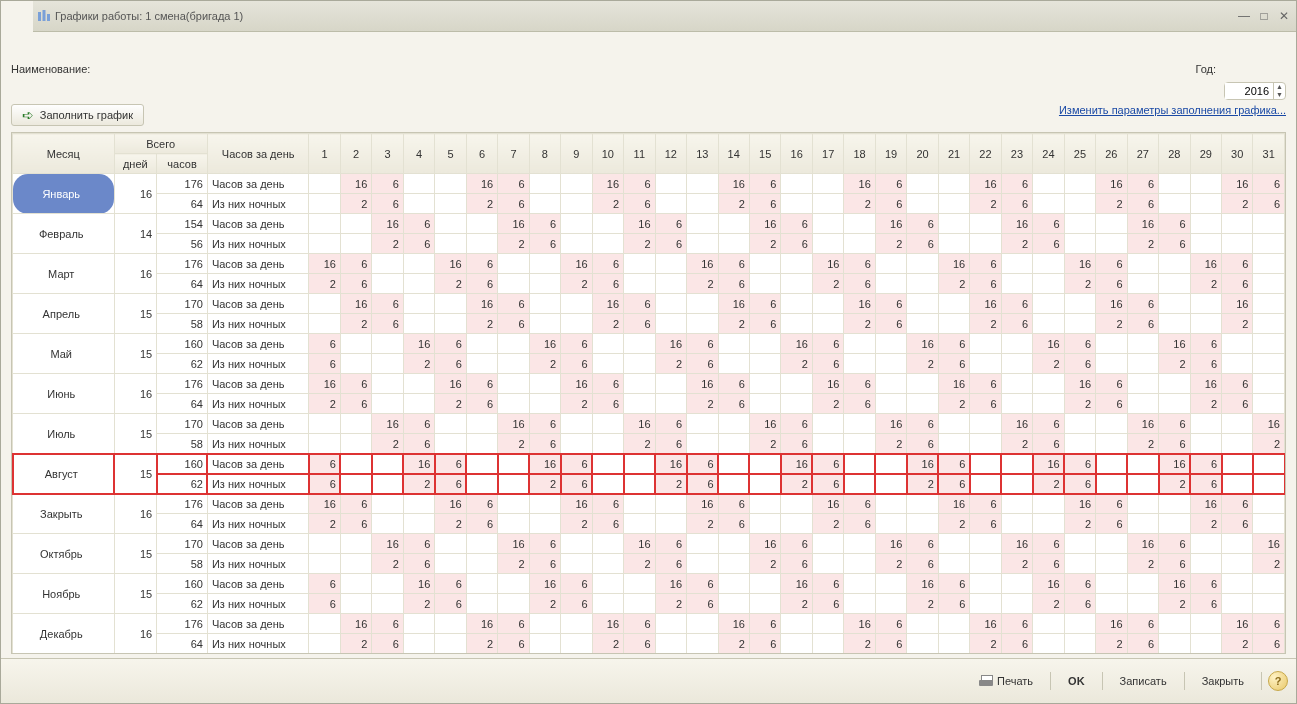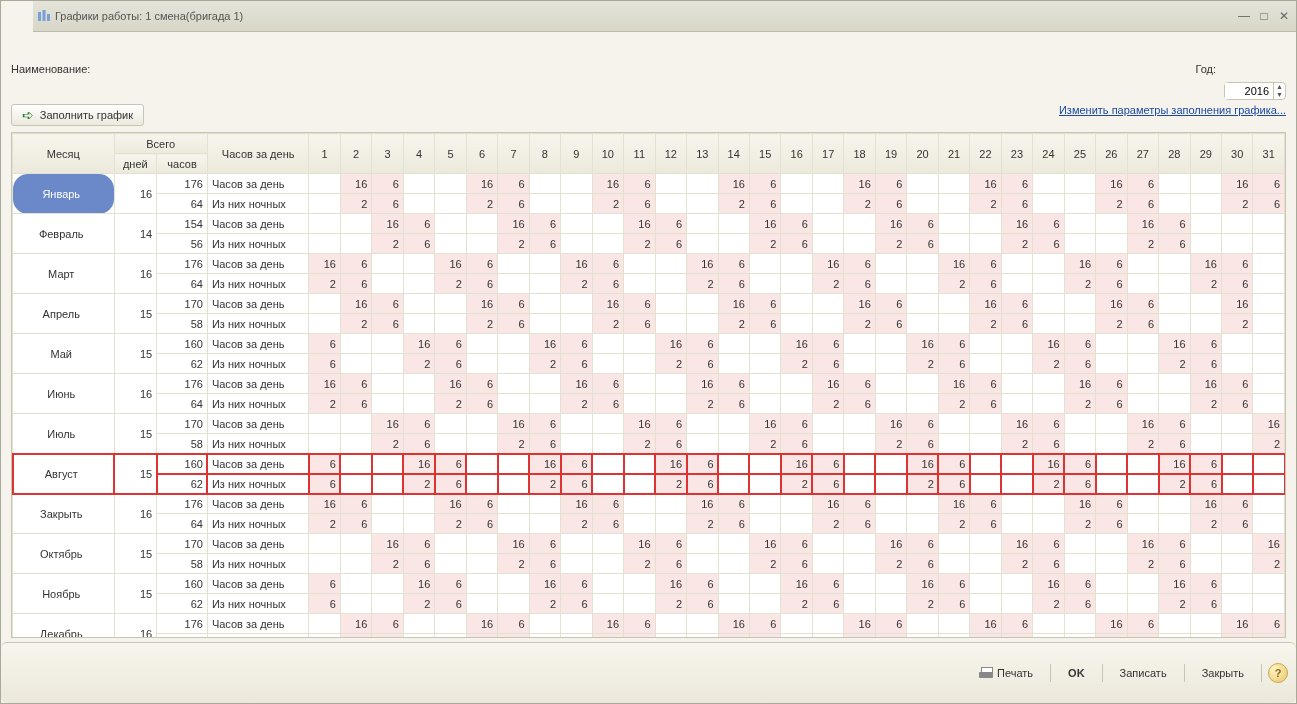--- a/index.html
+++ b/index.html
@@ -31,21 +31,21 @@
 td.month{text-align:center;}
 .month-sel{text-align:center;background:#6b88c9;color:#fff;border-radius:15px;}
 col.c-month{width:100px;}
 col.c-days{width:42px;}
 col.c-hours{width:50px;}
 col.c-lbl{width:100px;}
 col.c-day{width:31px;}
 .pink{background:#fbe6e6;}
 .hl-row td{position:relative;}
 .hl{outline:2px solid #d33;outline-offset:-1px;}
-.footer{height:28px;border-top:1px solid #c7c5b3;background:linear-gradient(to bottom,#f7f5ec,#ebe8db);display:flex;align-items:center;justify-content:flex-end;padding:16px 8px;gap:4px;border-radius:6px;}
+.footer{height:28px;border-top:1px solid #c7c5b3;background:linear-gradient(to bottom,#f7f5ec,#ebe8db);display:flex;align-items:center;justify-content:flex-end;padding:8px 8px;gap:4px;}
 .footer .btn{display:inline-flex;align-items:center;gap:4px;padding:3px 10px;border:1px solid transparent;border-radius:3px;cursor:pointer;color:#333;}
 .footer .btn.ok{font-weight:bold;}
 .footer .sep{width:1px;height:18px;background:#c7c5b3;margin:0 2px;}
 .footer .help{width:18px;height:18px;border-radius:50%;border:1px solid #c7a84a;background:radial-gradient(circle at 30% 30%,#fff2c4,#e8c86a);display:inline-flex;align-items:center;justify-content:center;font-weight:bold;color:#8a6a1a;cursor:pointer;font-size:11px;}
 .printer{width:14px;height:12px;position:relative;display:inline-block;}
 .printer::before{content:"";position:absolute;left:2px;top:0;width:10px;height:4px;background:#fff;border:1px solid #888;}
 .printer::after{content:"";position:absolute;left:0;top:5px;width:14px;height:6px;background:#888;border-radius:1px;}
 </style>
 </head>
 <body>

